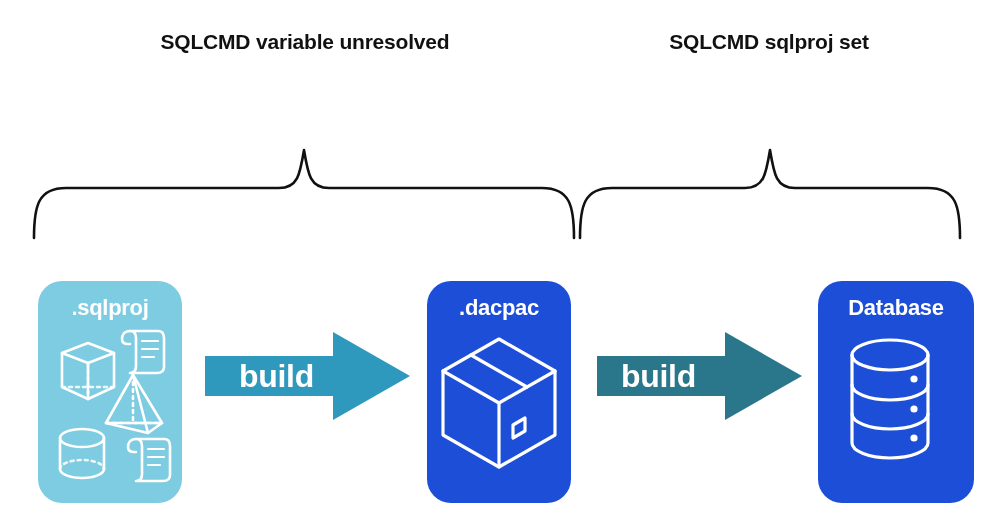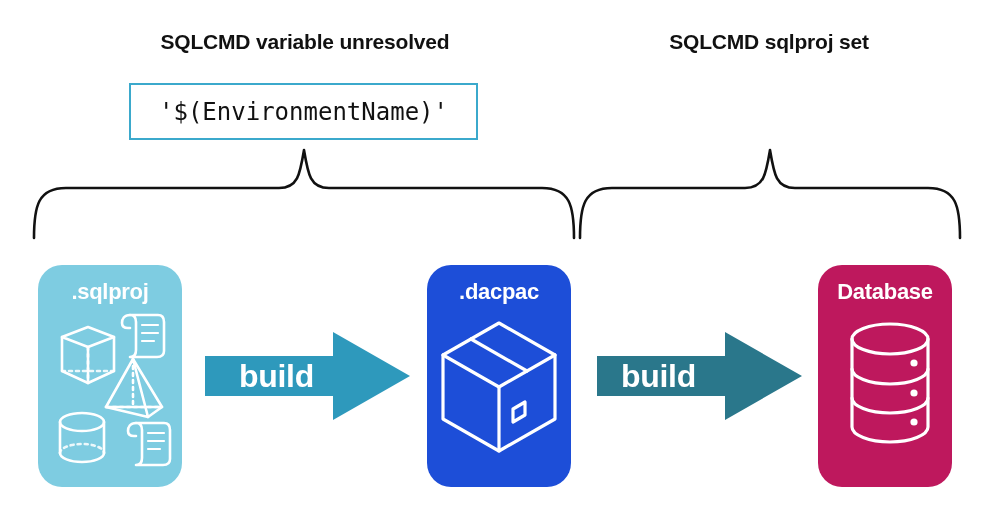--- a/index.html
+++ b/index.html
@@ -25,53 +25,52 @@
   }
   #codebox-left{ left:129px; top:83px; width:349px; height:57px; }
   #codebox-right{ left:664px; top:83px; width:202px; height:57px; }
 
   .brace-wrap{ position:absolute; }
   #brace-left{ left:26px; top:148px; }
   #brace-right{ left:572px; top:148px; }
 
   .card{
     position:absolute; border-radius:24px;
-    display:block; overflow:hidden;
+    display:block; overflow:hidden;margin-top:16px;
   }
   .card-label{
     position:absolute; top:14px; left:0; width:100%;
     text-align:center; color:#ffffff; font-weight:bold;
     font-size:22px; letter-spacing:-0.3px;
   }
   .card-art{ position:absolute; left:0; top:40px; width:100%; }
 
   #card-sqlproj{ left:38px; top:265px; width:144px; height:222px; background:#7ECCE1; }
   #card-dacpac{  left:427px; top:265px; width:144px; height:222px; background:#1d4ed8; }
-  #card-database{left:818px; top:265px; width:134px; height:222px; background:#be185d; }
+  #card-database{left:818px; top:265px; width:156px; height:222px; background:#1d4ed8; }
 
   .arrow{ position:absolute; }
   #arrow-build{ left:205px; top:332px; }
   #arrow-deploy{ left:597px; top:332px; }
   .arrow-label{
     position:absolute; color:#ffffff; font-weight:bold;
     font-size:32px; letter-spacing:-0.3px;
   }
   #label-build{ left:239px; top:358px; }
   #label-deploy{ left:621px; top:358px; }
 </style>
 </head>
 <body>
 
 <div id="stage">
 
   <div class="heading" id="heading-left">SQLCMD variable unresolved</div>
 
   <div class="heading" id="heading-right">SQLCMD sqlproj set</div>
 
-  <div class="codebox" id="codebox-left">'$(EnvironmentName)'</div>
 
 
   <div class="brace-wrap" id="brace-left">
     <svg width="556" height="92" viewBox="0 0 556 92" fill="none">
       <path d="M8 90
                C8 58, 12 40, 40 40
                L253 40
                C272 40, 274 26, 278 2
                C282 26, 284 40, 303 40
                L516 40

